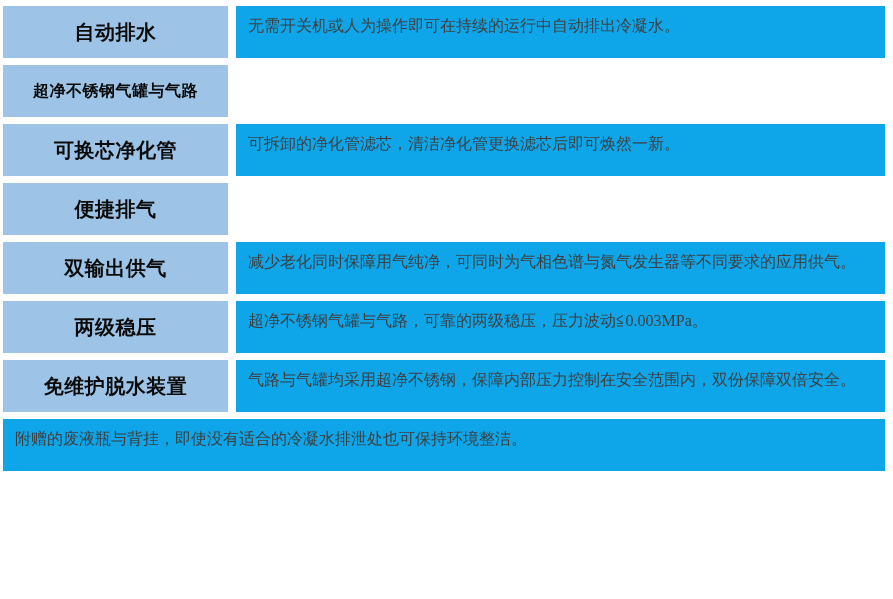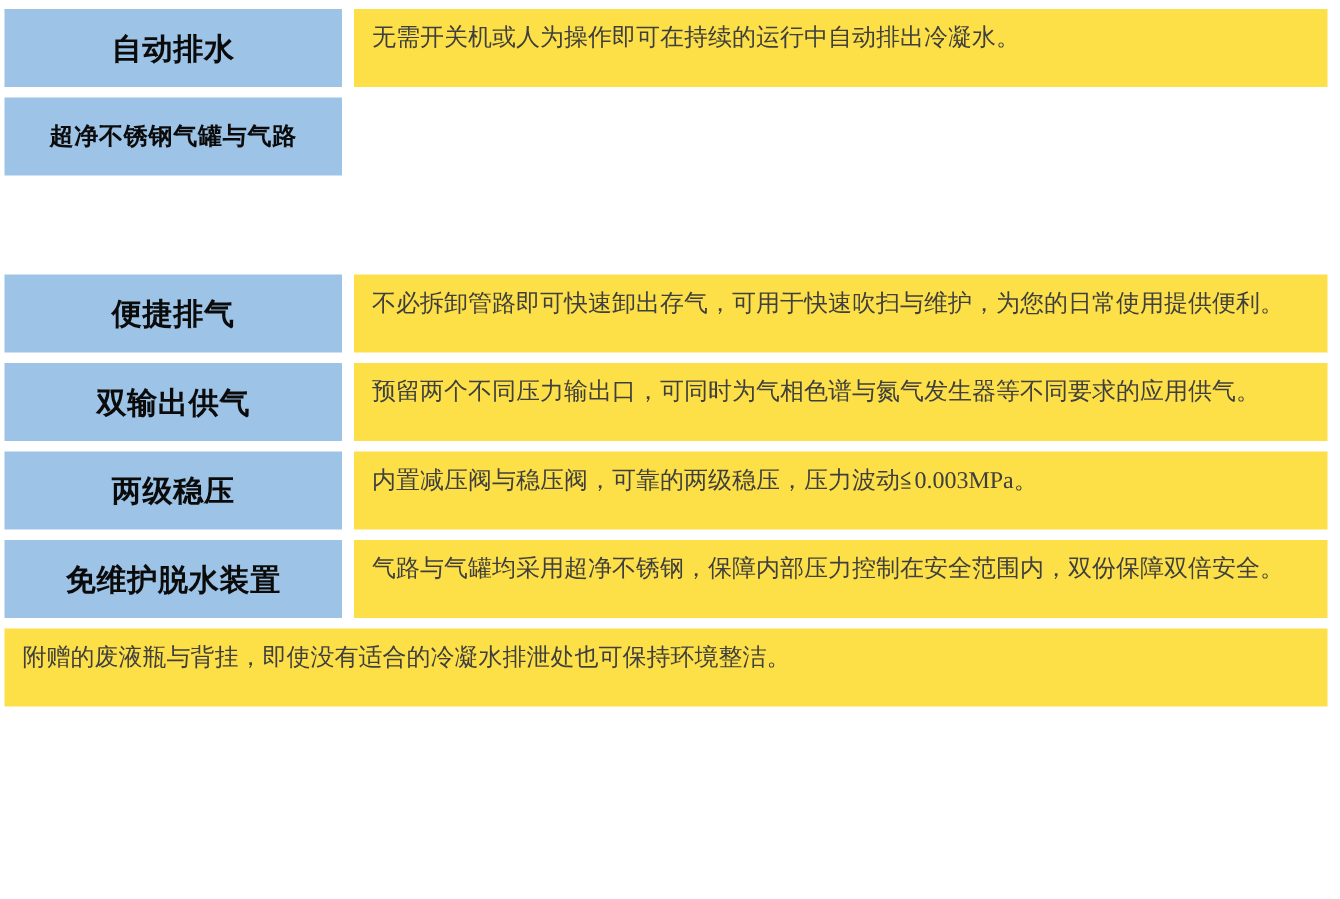--- a/index.html
+++ b/index.html
@@ -43,21 +43,21 @@
     color: #0b0b0b;
     font-family: "Liberation Sans", "DejaVu Sans", sans-serif;
     letter-spacing: 0.5px;
   }
   .feature-row.long-title .label-cell {
     font-size: 16px;
   }
   .desc-cell {
     box-sizing: border-box;
     flex: 1 1 auto;
-    background: #fde047;
+    background: #0ea5e9;
     display: flex;
     align-items: center;
     padding: 0 10px 12px 12px;
     font-size: 16px;
     color: #3f3f3f;
     font-family: "Liberation Serif", "DejaVu Serif", serif;
     line-height: 1.25;
   }
 </style>
 </head>
@@ -70,35 +70,36 @@
     <div class="desc-cell">无需开关机或人为操作即可在持续的运行中自动排出冷凝水。</div>
   </div>
 
   <div class="feature-row long-title">
     <div class="label-cell">超净不锈钢气罐与气路</div>
   </div>
 
 
 
   <div class="feature-row">
+    <div class="label-cell">可换芯净化管</div>
+    <div class="desc-cell">可拆卸的净化管滤芯，清洁净化管更换滤芯后即可焕然一新。</div>
   </div>
 
   <div class="feature-row">
     <div class="label-cell">便捷排气</div>
-    <div class="desc-cell">不必拆卸管路即可快速卸出存气，可用于快速吹扫与维护，为您的日常使用提供便利。</div>
   </div>
 
   <div class="feature-row">
     <div class="label-cell">双输出供气</div>
-    <div class="desc-cell">预留两个不同压力输出口，可同时为气相色谱与氮气发生器等不同要求的应用供气。</div>
+    <div class="desc-cell">减少老化同时保障用气纯净，可同时为气相色谱与氮气发生器等不同要求的应用供气。</div>
   </div>
 
   <div class="feature-row">
     <div class="label-cell">两级稳压</div>
-    <div class="desc-cell">内置减压阀与稳压阀，可靠的两级稳压，压力波动≦0.003MPa。</div>
+    <div class="desc-cell">超净不锈钢气罐与气路，可靠的两级稳压，压力波动≦0.003MPa。</div>
   </div>
 
   <div class="feature-row">
     <div class="label-cell">免维护脱水装置</div>
     <div class="desc-cell">气路与气罐均采用超净不锈钢，保障内部压力控制在安全范围内，双份保障双倍安全。</div>
   </div>
 
   <div class="feature-row">
     <div class="desc-cell">附赠的废液瓶与背挂，即使没有适合的冷凝水排泄处也可保持环境整洁。</div>
   </div>

